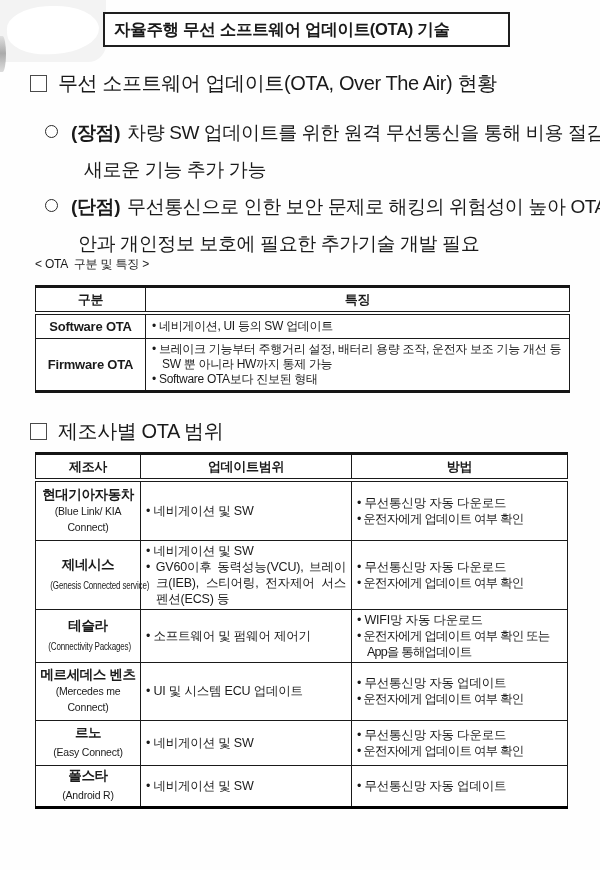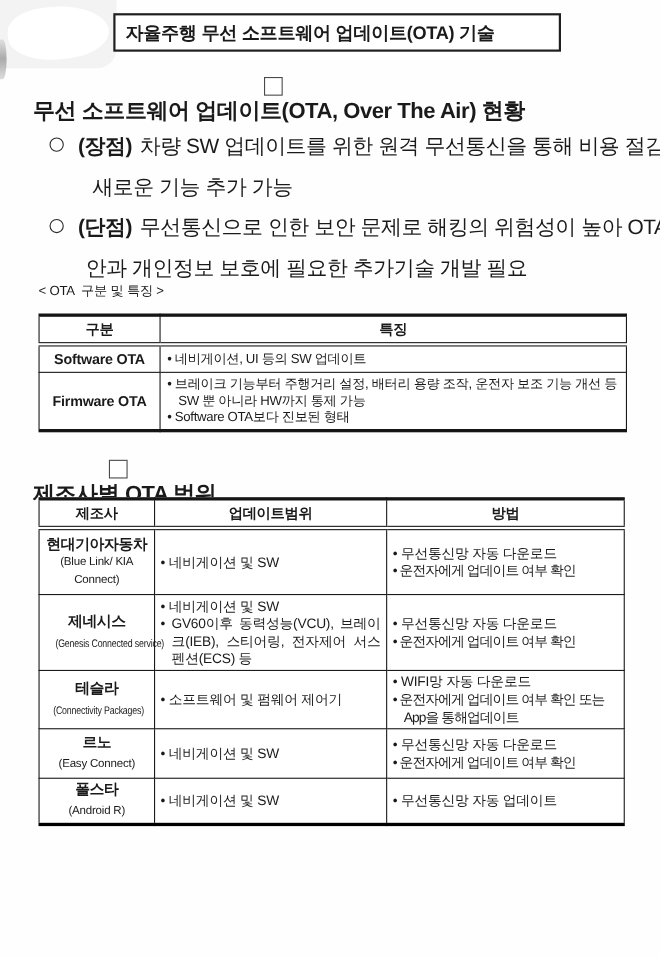--- a/index.html
+++ b/index.html
@@ -18,21 +18,21 @@
   
   .title-box{
     left:103px;top:12px;width:394px;height:31px;
     border:2px solid #1f1f1f;background:#fff;
     display:flex;align-items:center;padding-left:9px;
     font-size:16.5px;font-weight:600;letter-spacing:-0.3px;white-space:nowrap;
   }
   
   .sec-heading{
     display:flex;align-items:center;
-    font-size:20px;font-weight:700;letter-spacing:-0.4px;white-space:nowrap;flex-direction:column;
+    font-size:20px;font-weight:400;letter-spacing:-0.4px;white-space:nowrap;
   }
   .sq-marker{
     display:inline-block;width:15px;height:15px;border:1.6px solid #4a4a4a;
     margin-right:11px;flex:0 0 auto;background:#fff;
   }
   
   .pline{font-size:19px;letter-spacing:-0.4px;white-space:nowrap;}
   .circ-marker{
     display:inline-block;width:11px;height:11px;border:1.9px solid #2a2a2a;border-radius:50%;
     margin-right:13px;vertical-align:1px;background:#fff;
@@ -182,20 +182,33 @@
           <span class="service squish-sub">(Connectivity Packages)</span>
         </td>
         <td class="cell">
           <div class="item">소프트웨어 및 펌웨어 제어기</div>
         </td>
         <td class="cell">
           <div class="item">WIFI망 자동 다운로드</div>
           <div class="item tight">운전자에게 업데이트 여부 확인 또는 App을 통해업데이트</div>
         </td>
       </tr>
+      <tr style="height:58px;">
+        <td class="maker-cell">
+          <span class="maker-name">메르세데스 벤츠</span>
+          <span class="service">(Mercedes me Connect)</span>
+        </td>
+        <td class="cell">
+          <div class="item">UI 및 시스템 ECU 업데이트</div>
+        </td>
+        <td class="cell">
+          <div class="item">무선통신망 자동 업데이트</div>
+          <div class="item tight">운전자에게 업데이트 여부 확인</div>
+        </td>
+      </tr>
       <tr style="height:45px;">
         <td class="maker-cell">
           <span class="maker-name">르노</span>
           <span class="service">(Easy Connect)</span>
         </td>
         <td class="cell">
           <div class="item">네비게이션 및 SW</div>
         </td>
         <td class="cell">
           <div class="item">무선통신망 자동 다운로드</div>

